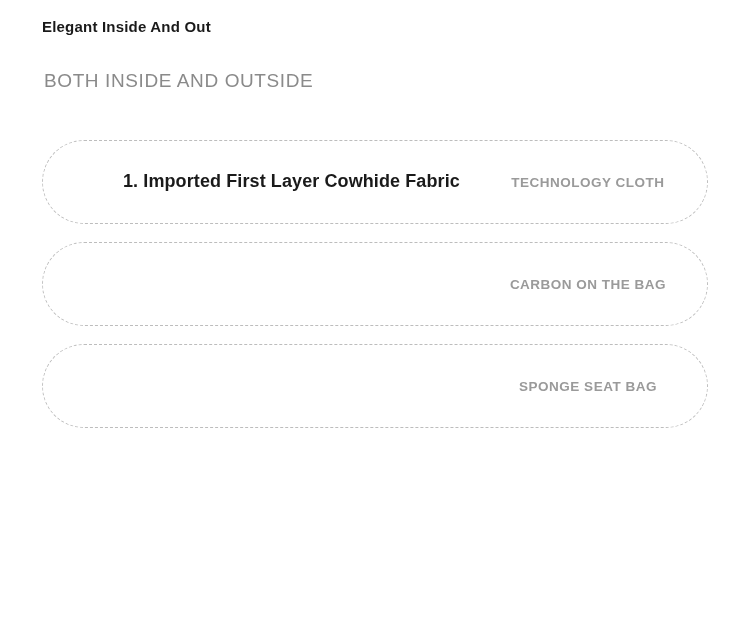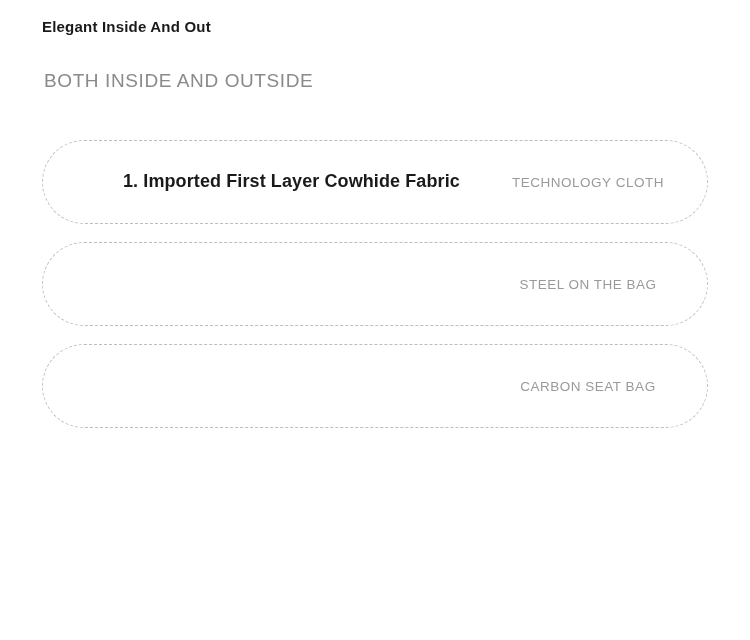--- a/index.html
+++ b/index.html
@@ -73,41 +73,42 @@
     letter-spacing: 0.1px;
   }
   .row-tag {
     position: absolute;
     left: 440px;
     width: 210px;
     text-align: center;
     font-size: 13.5px;
     letter-spacing: 0.5px;
     color: #9a9a9a;
+    font-weight: bold;
   }
 </style>
 </head>
 <body>
 
 <div class="page">
 
   <div class="page-title">Elegant Inside And Out</div>
 
   <div class="subtitle">BOTH INSIDE AND OUTSIDE</div>
 
   <div class="rows">
 
     <div class="row">
       <div class="row-main big">1. Imported First Layer Cowhide Fabric</div>
       <div class="row-tag">TECHNOLOGY CLOTH</div>
     </div>
 
     <div class="row">
-      <div class="row-tag">STEEL ON THE BAG</div>
+      <div class="row-tag">CARBON ON THE BAG</div>
     </div>
 
     <div class="row">
-      <div class="row-tag">CARBON SEAT BAG</div>
+      <div class="row-tag">SPONGE SEAT BAG</div>
     </div>
 
 
   </div>
 </div>
 
 </body></html>

